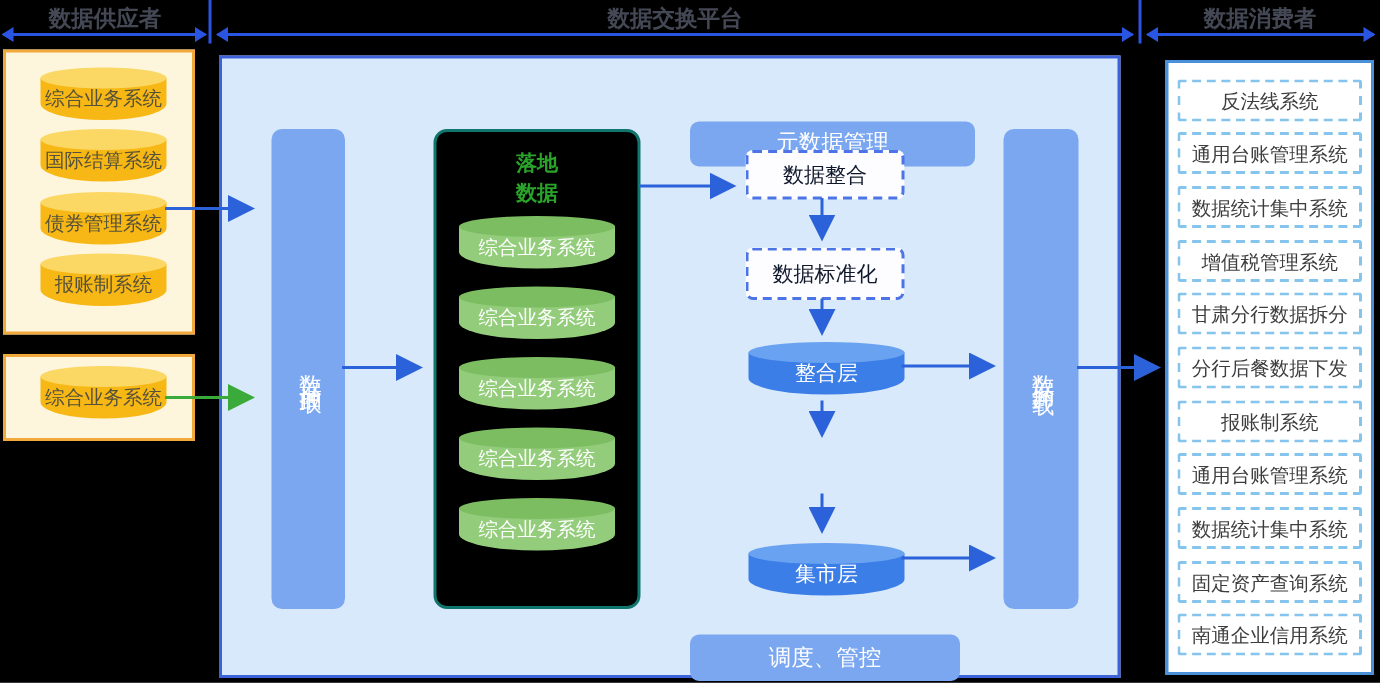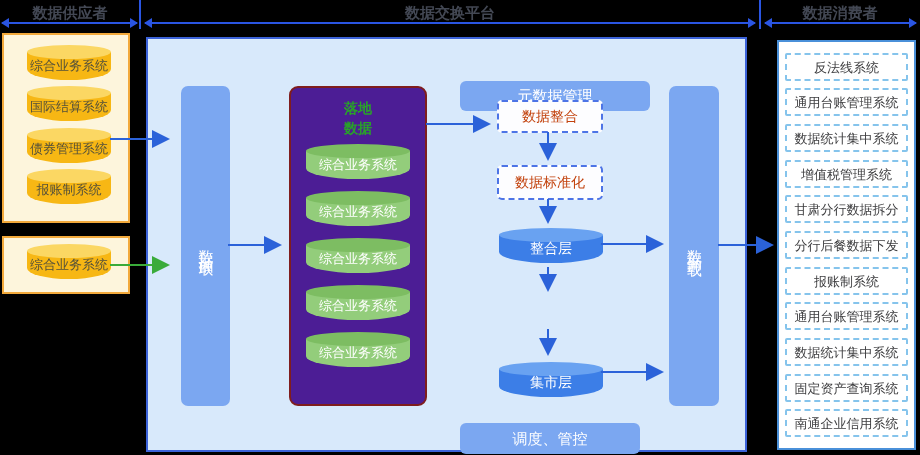--- a/index.html
+++ b/index.html
@@ -39,27 +39,27 @@
   
   .platform { position:absolute; left:146px; top:37px; width:601px; height:415px;
               background:#d8e9fb; border:2px solid #3c63d9; }
   .vbar { position:absolute; width:49px; height:320px; top:47px; background:#7ba7f1;
           border-radius:7px; color:#fff; font-size:15px; display:flex;
           align-items:center; justify-content:center;
           writing-mode:vertical-rl; text-orientation:upright; letter-spacing:4px; }
   .hbar { position:absolute; height:30px; background:#7ba7f1; border-radius:6px;
           color:#fff; font-size:15px; text-align:center; line-height:30px; }
   .dash-box { position:absolute; left:349px; width:106px; background:#fdfdff;
-              border:2px dashed #4d74e6; border-radius:5px; color:#c2410c;
+              border:2px dashed #4d74e6; border-radius:5px; color:#0f172a;
               font-size:14px; text-align:center; display:flex; align-items:center;
               justify-content:center; }
   .flow-cyl { position:absolute; left:351px; width:104px; }
 
   .green-box { position:absolute; left:141px; top:47px; width:138px; height:320px;
-               background:#4c1d95; border:2px solid #7f1d1d; border-radius:9px;
+               background:#000000; border:2px solid #0f766e; border-radius:9px;
                padding:10px 15px 0 15px; }
   .green-title { text-align:center; font-size:14px; font-weight:bold; color:#29a329;
                  line-height:20px; }
   .green-box .cyl { margin-top:19px; }
   .green-box .cyl.first { margin-top:13px; }
 
   
   .con-box { position:absolute; left:777px; top:40px; width:139px; height:410px;
              background:#fff; border:2px solid #4a90d9; display:flex;
              flex-direction:column; justify-content:space-evenly; padding:3px 6px; }

